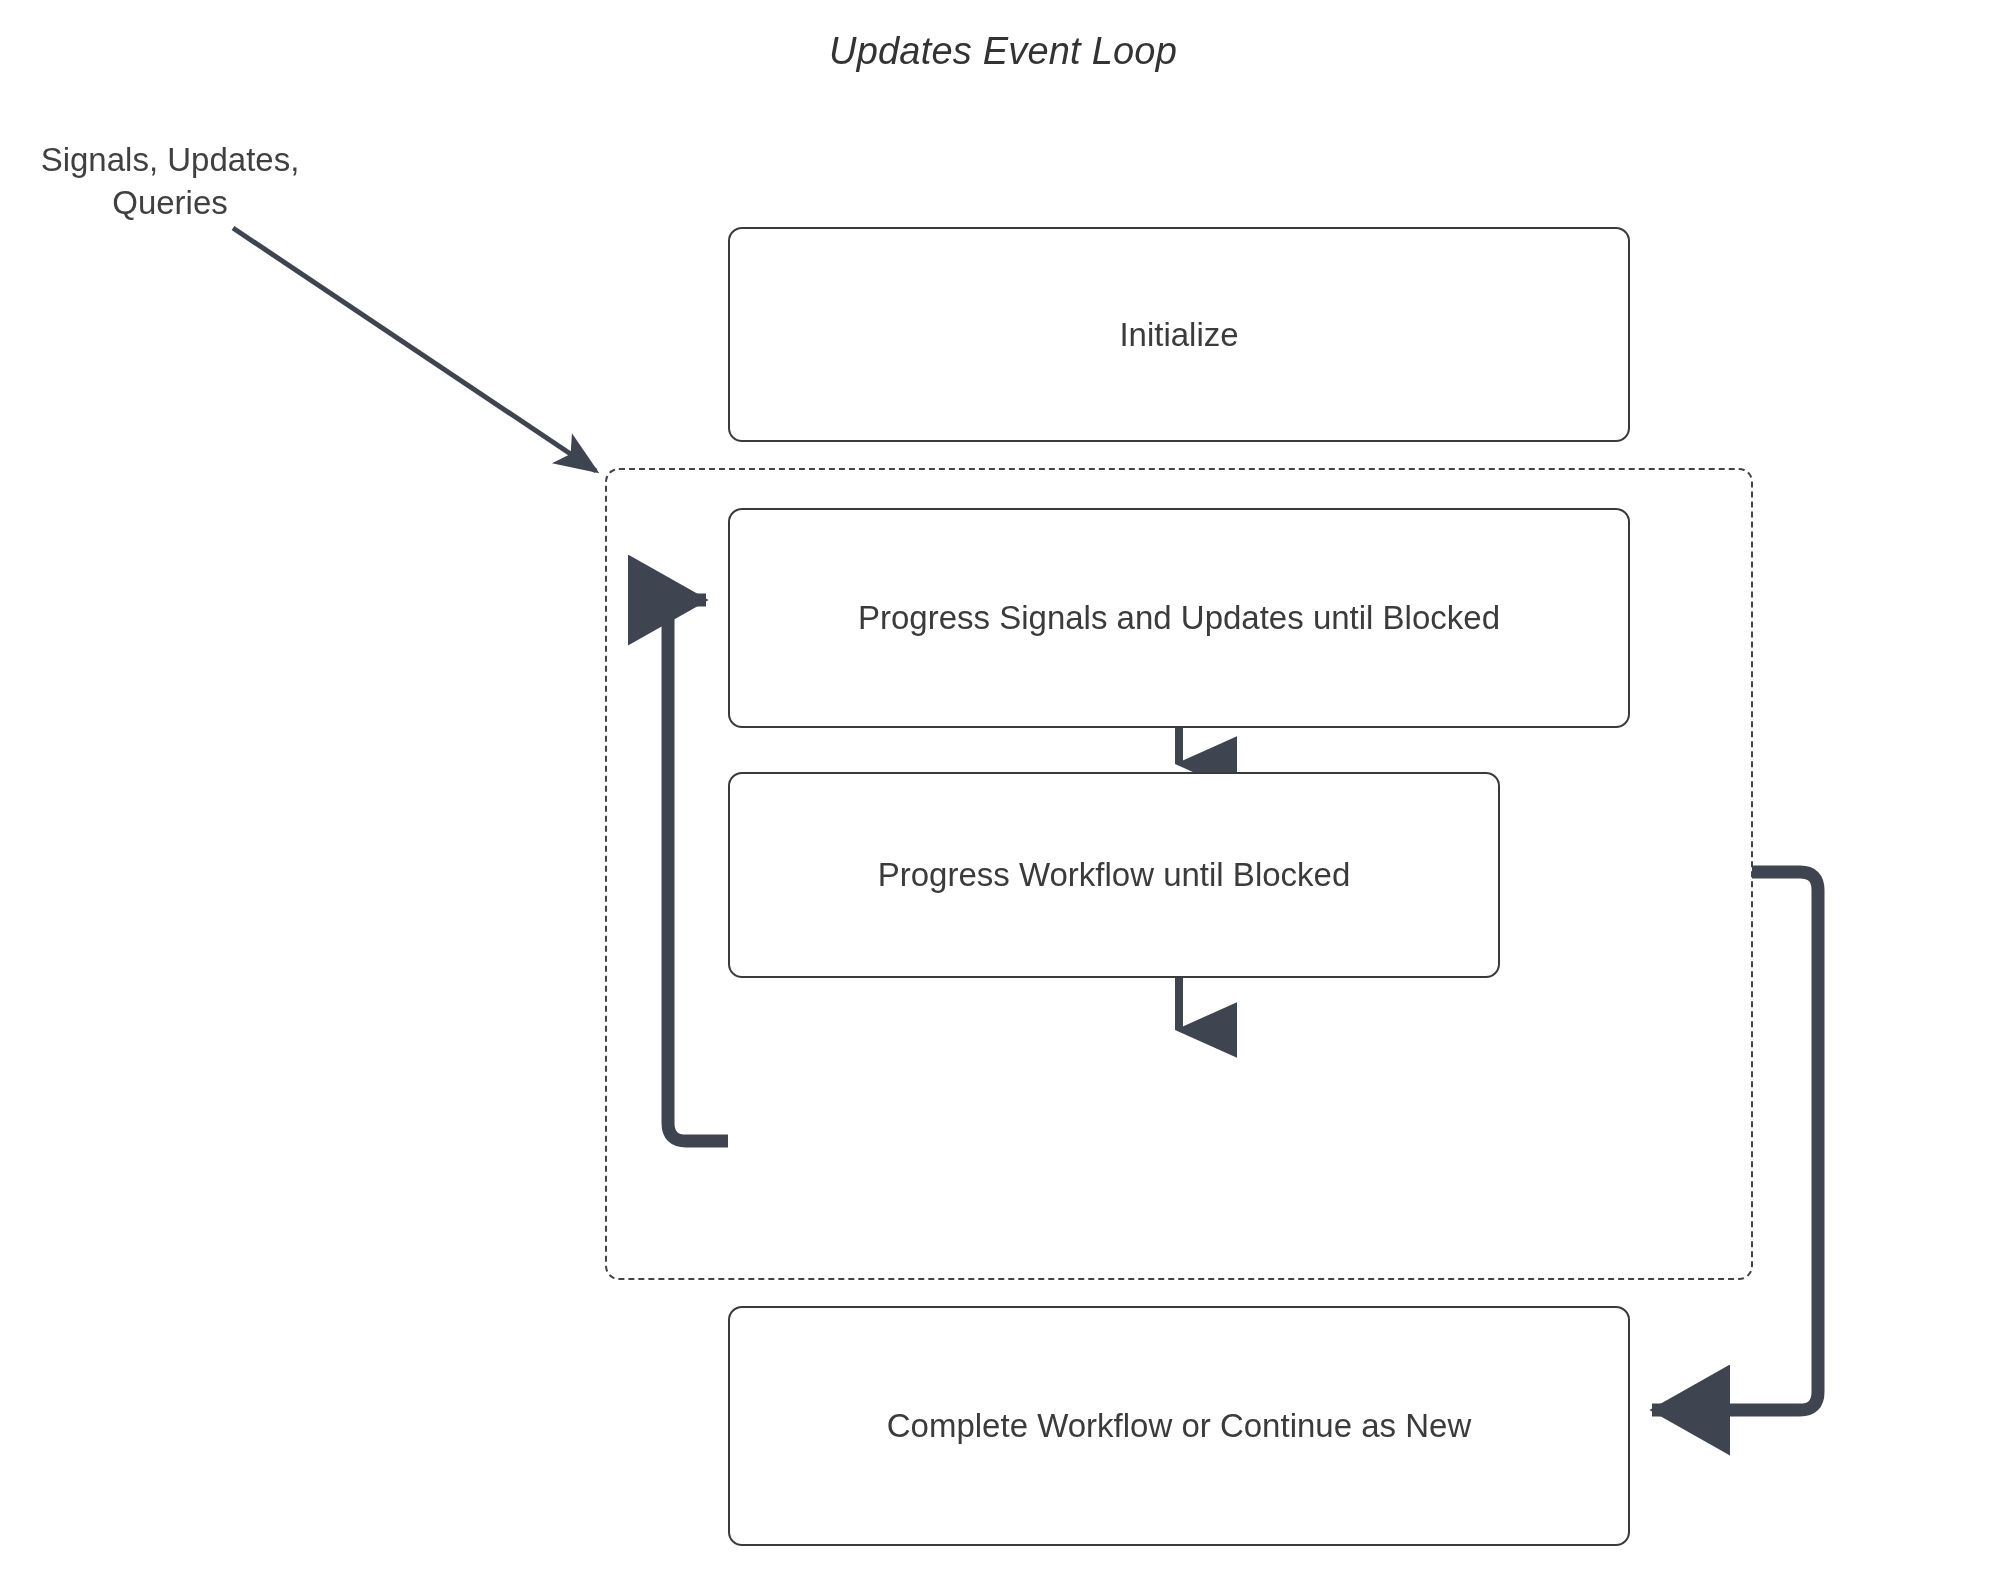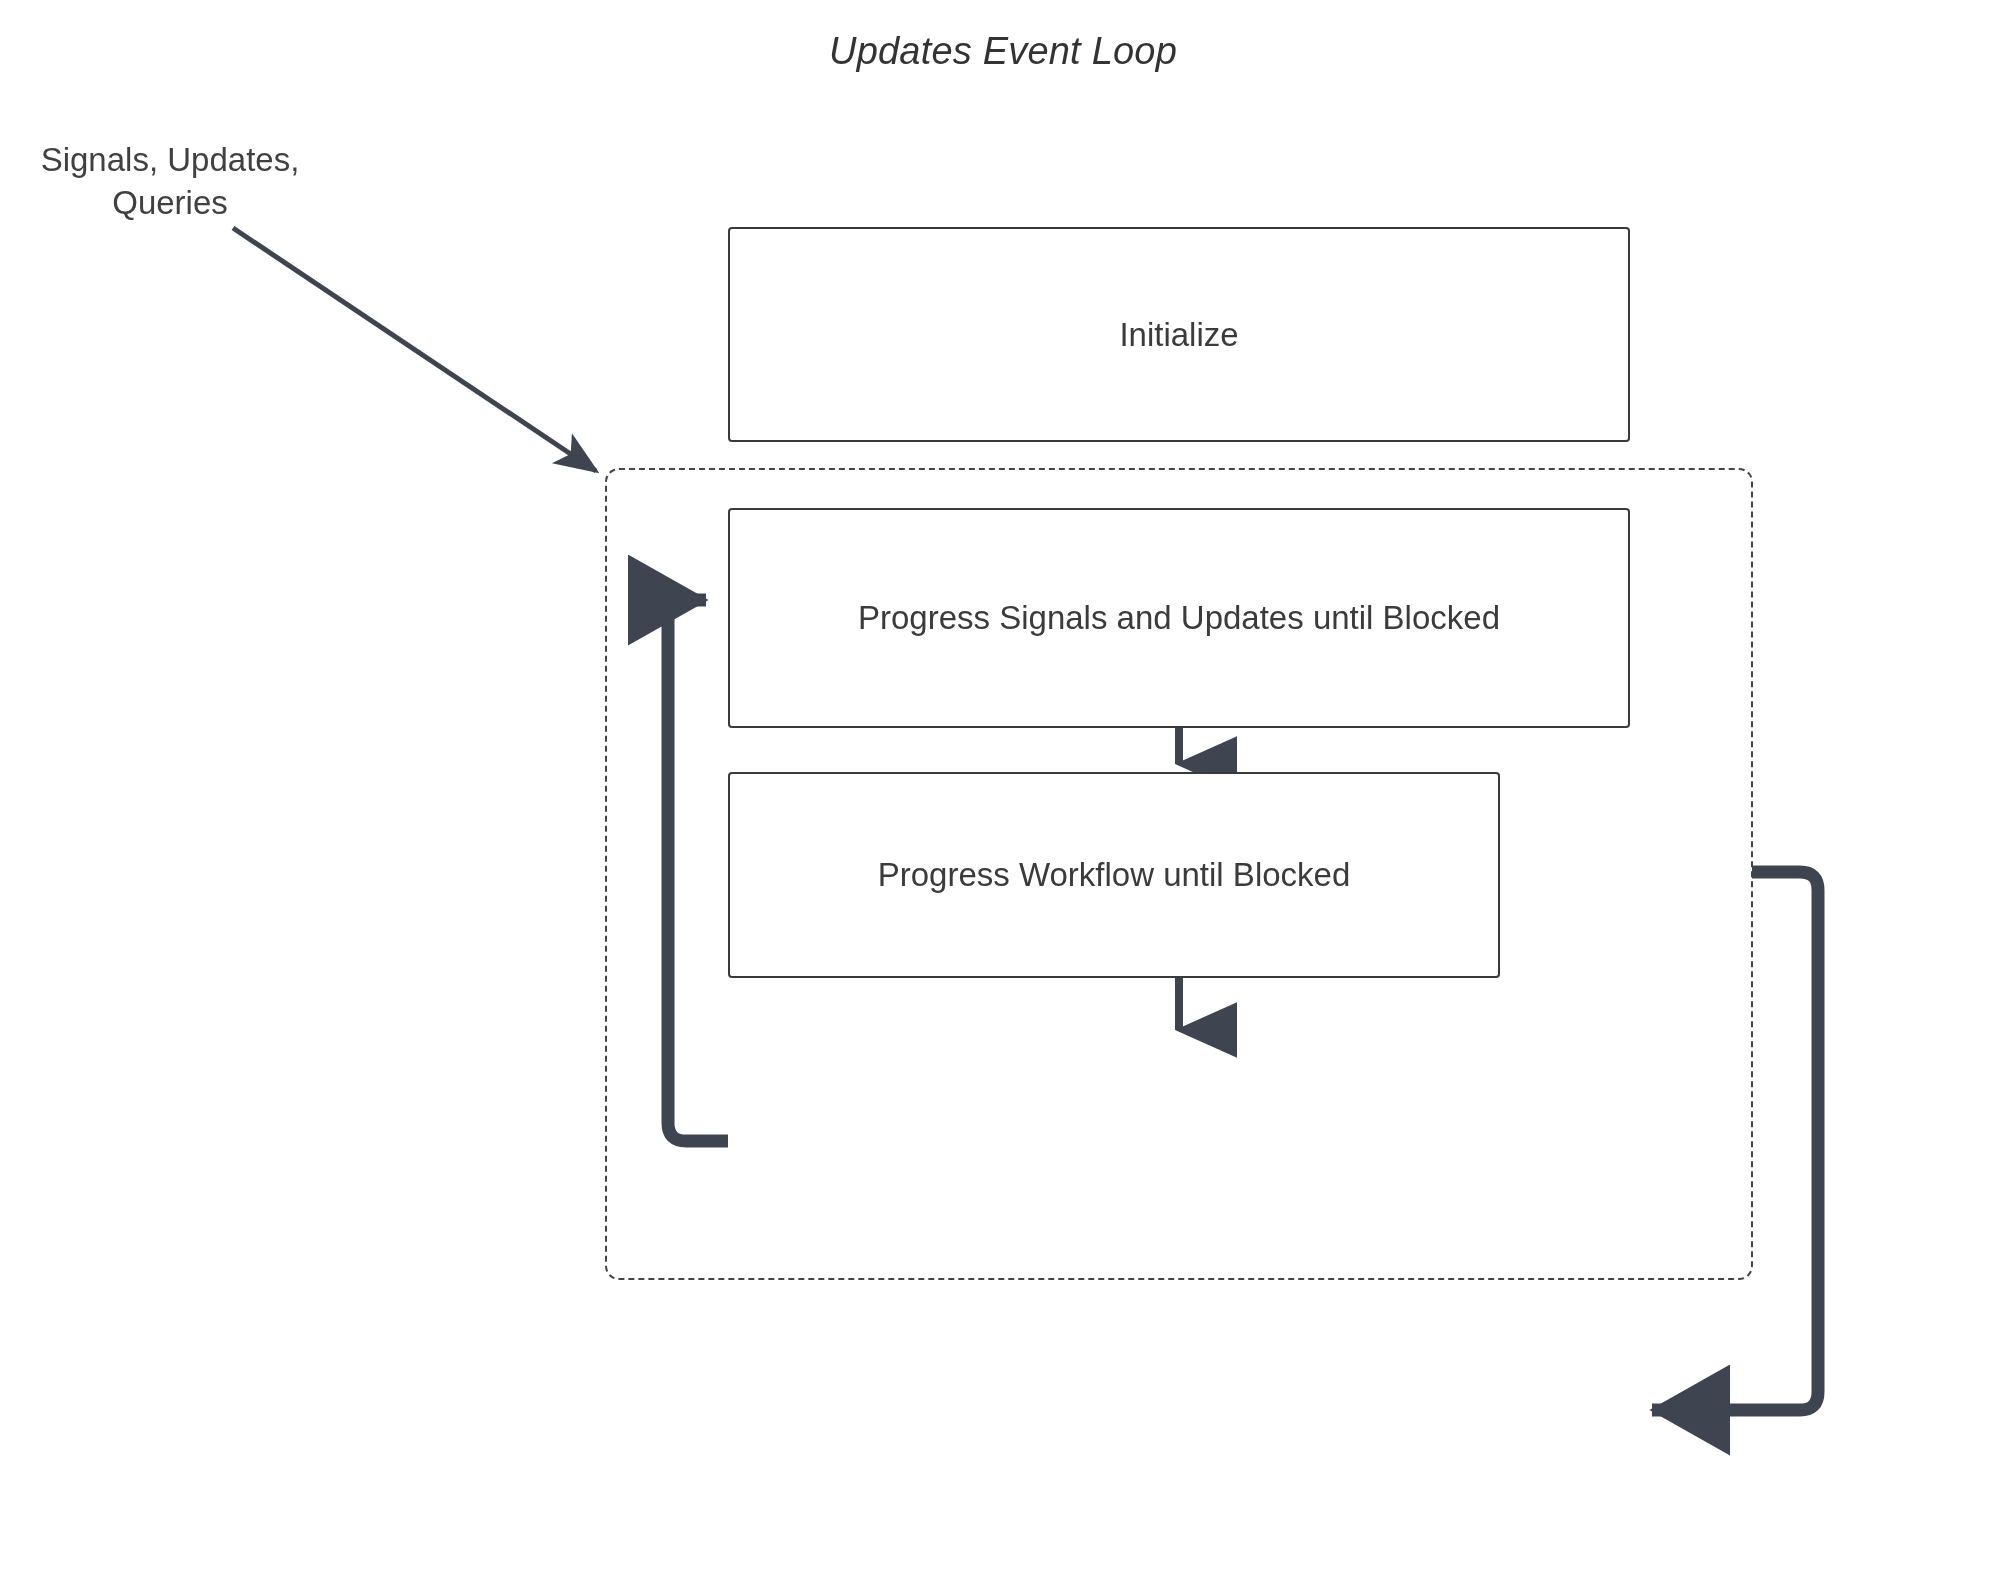--- a/index.html
+++ b/index.html
@@ -41,21 +41,21 @@
     text-align: center;
     font-size: 33px;
     line-height: 43px;
     color: #404040;
   }
   .node-box {
     position: absolute;
     box-sizing: border-box;
     background: #ffffff;
     border: 2px solid #3a3a3a;
-    border-radius: 4px;
+    border-radius: 14px;
     display: flex;
     align-items: center;
     justify-content: center;
   }
   .node-label {
     font-size: 33px;
     color: #3b3b3b;
     text-align: center;
     padding: 0 20px;
   }
@@ -124,14 +124,17 @@
 
   <div class="node-box" style="left:728px; top:508px; width:902px; height:220px;">
     <span class="node-label">Progress Signals and Updates until Blocked</span>
   </div>
 
   <div class="node-box" style="left:728px; top:772px; width:772px; height:206px;">
     <span class="node-label">Progress Workflow until Blocked</span>
   </div>
 
 
+  <div class="node-box" style="left:728px; top:1306px; width:902px; height:240px;">
+    <span class="node-label">Complete Workflow or Continue as New</span>
+  </div>
 
 </div>
 
 </body></html>

